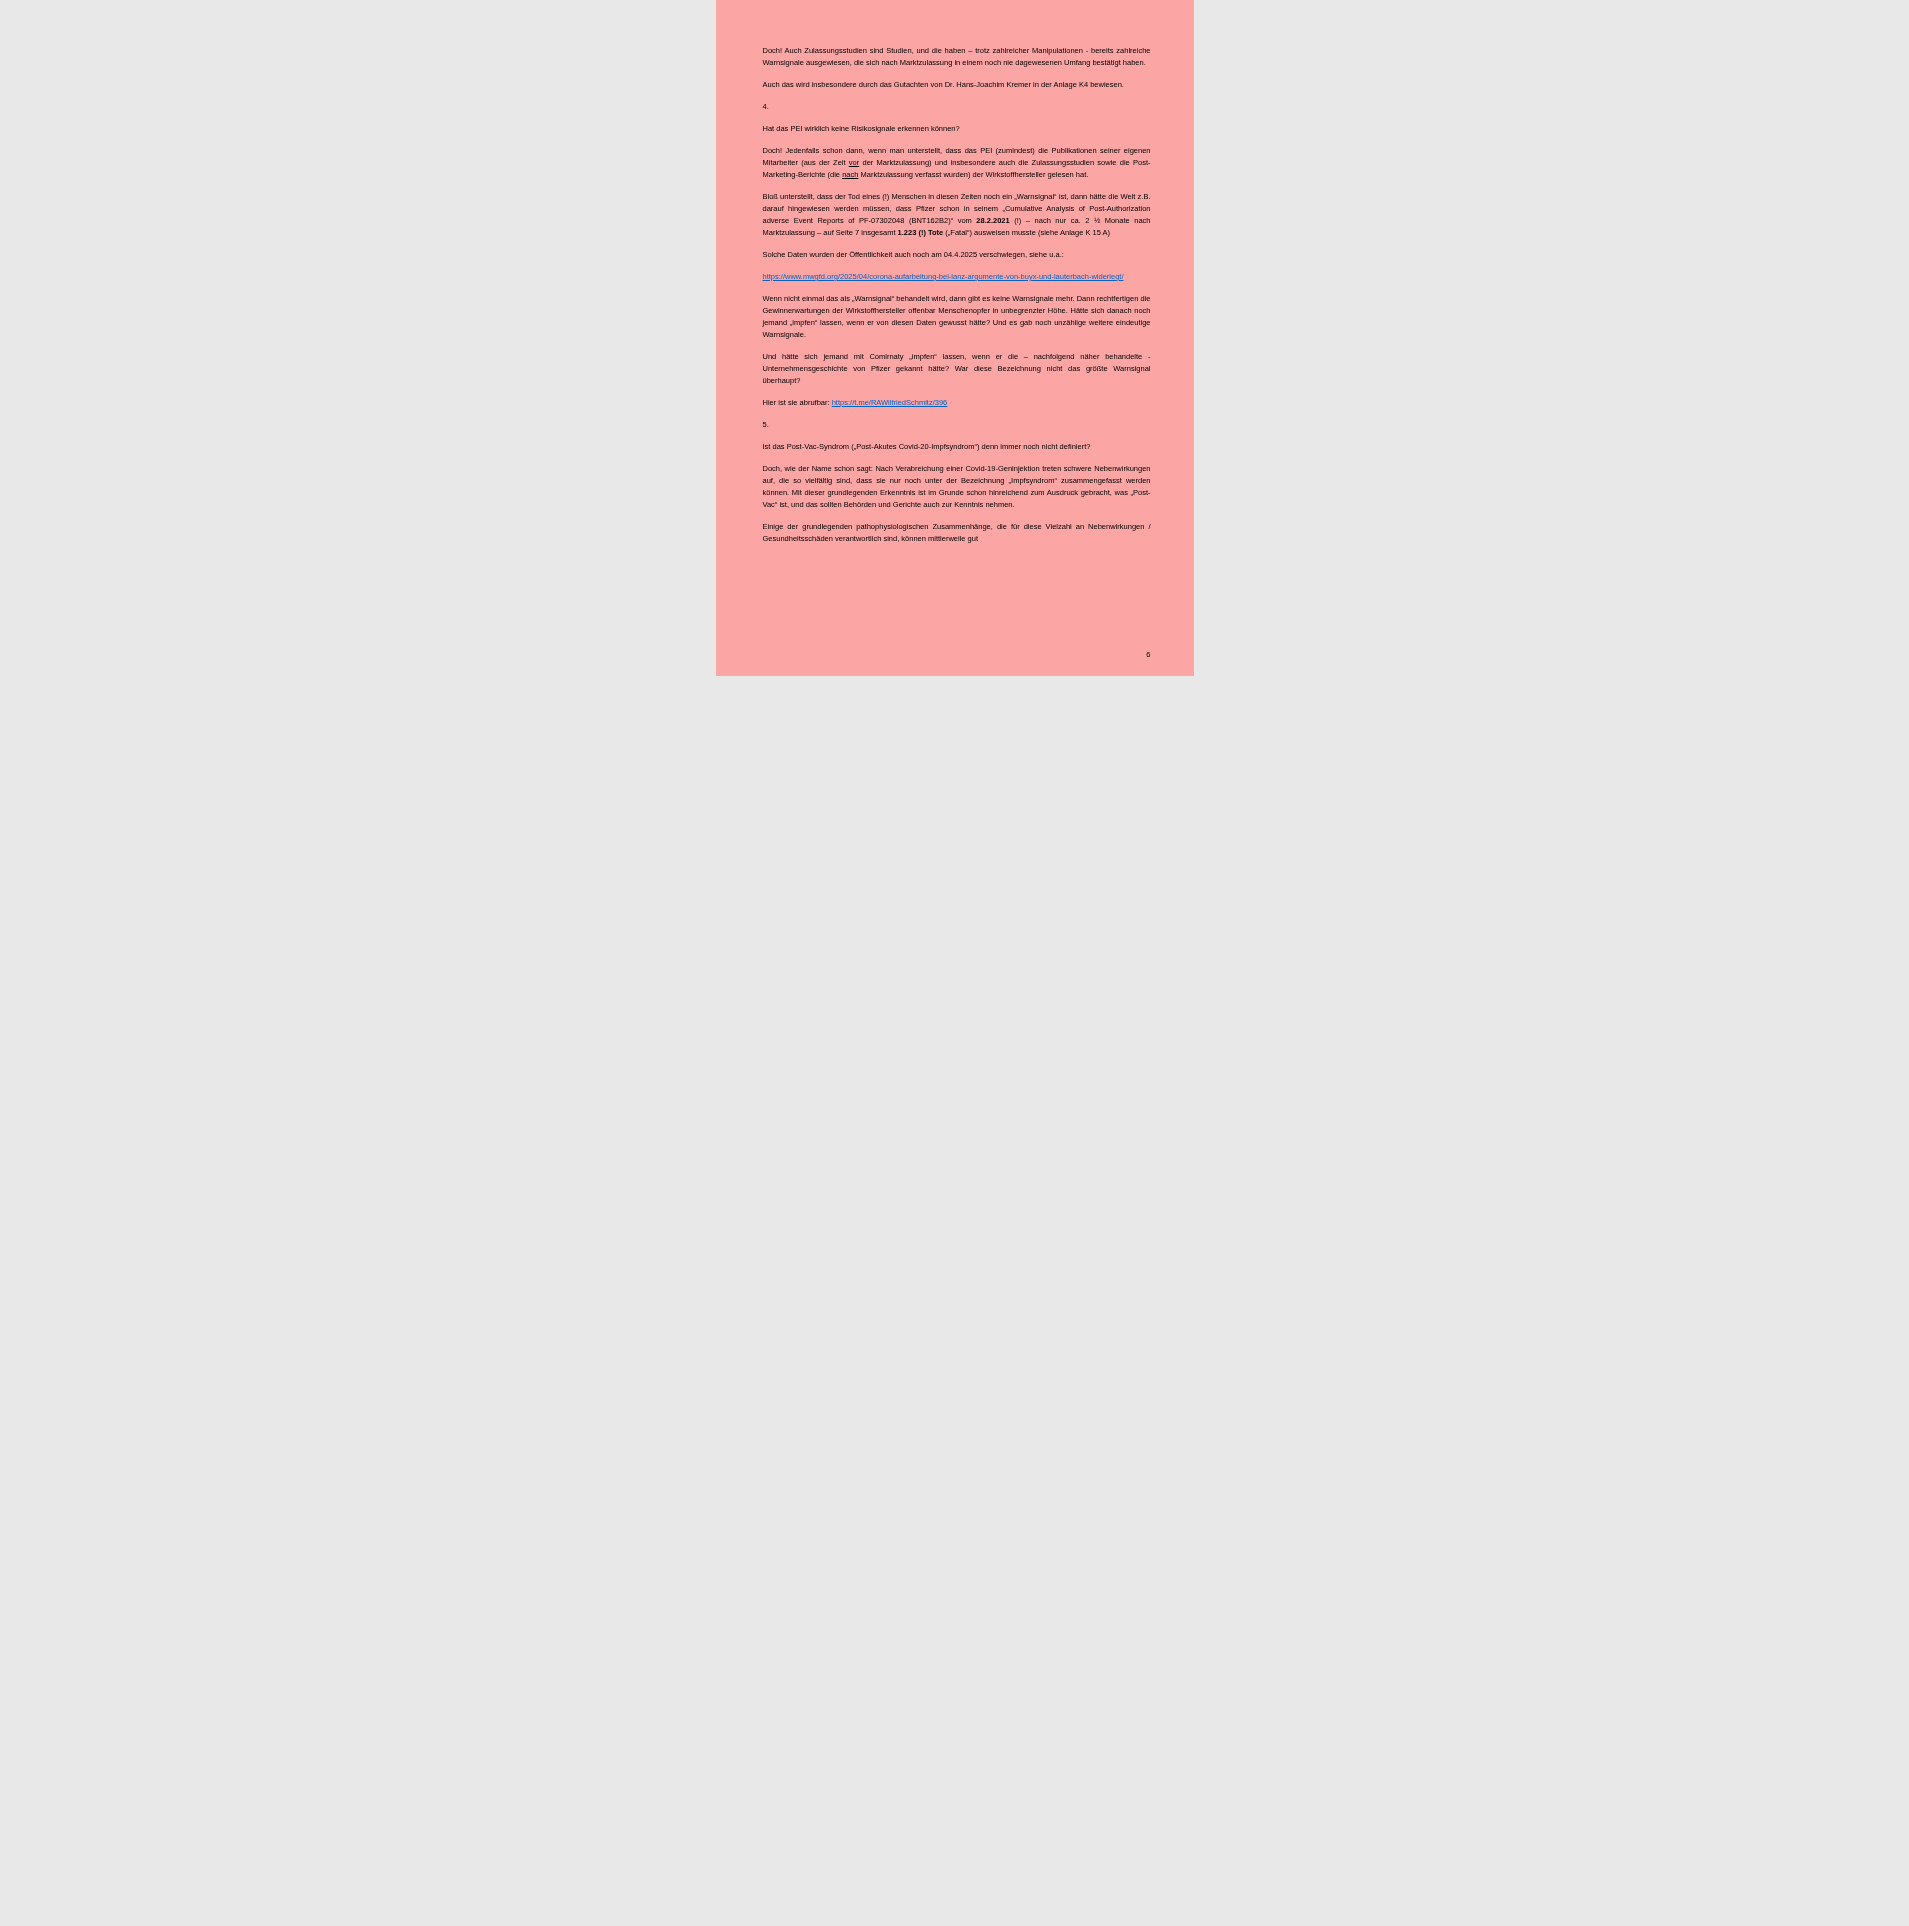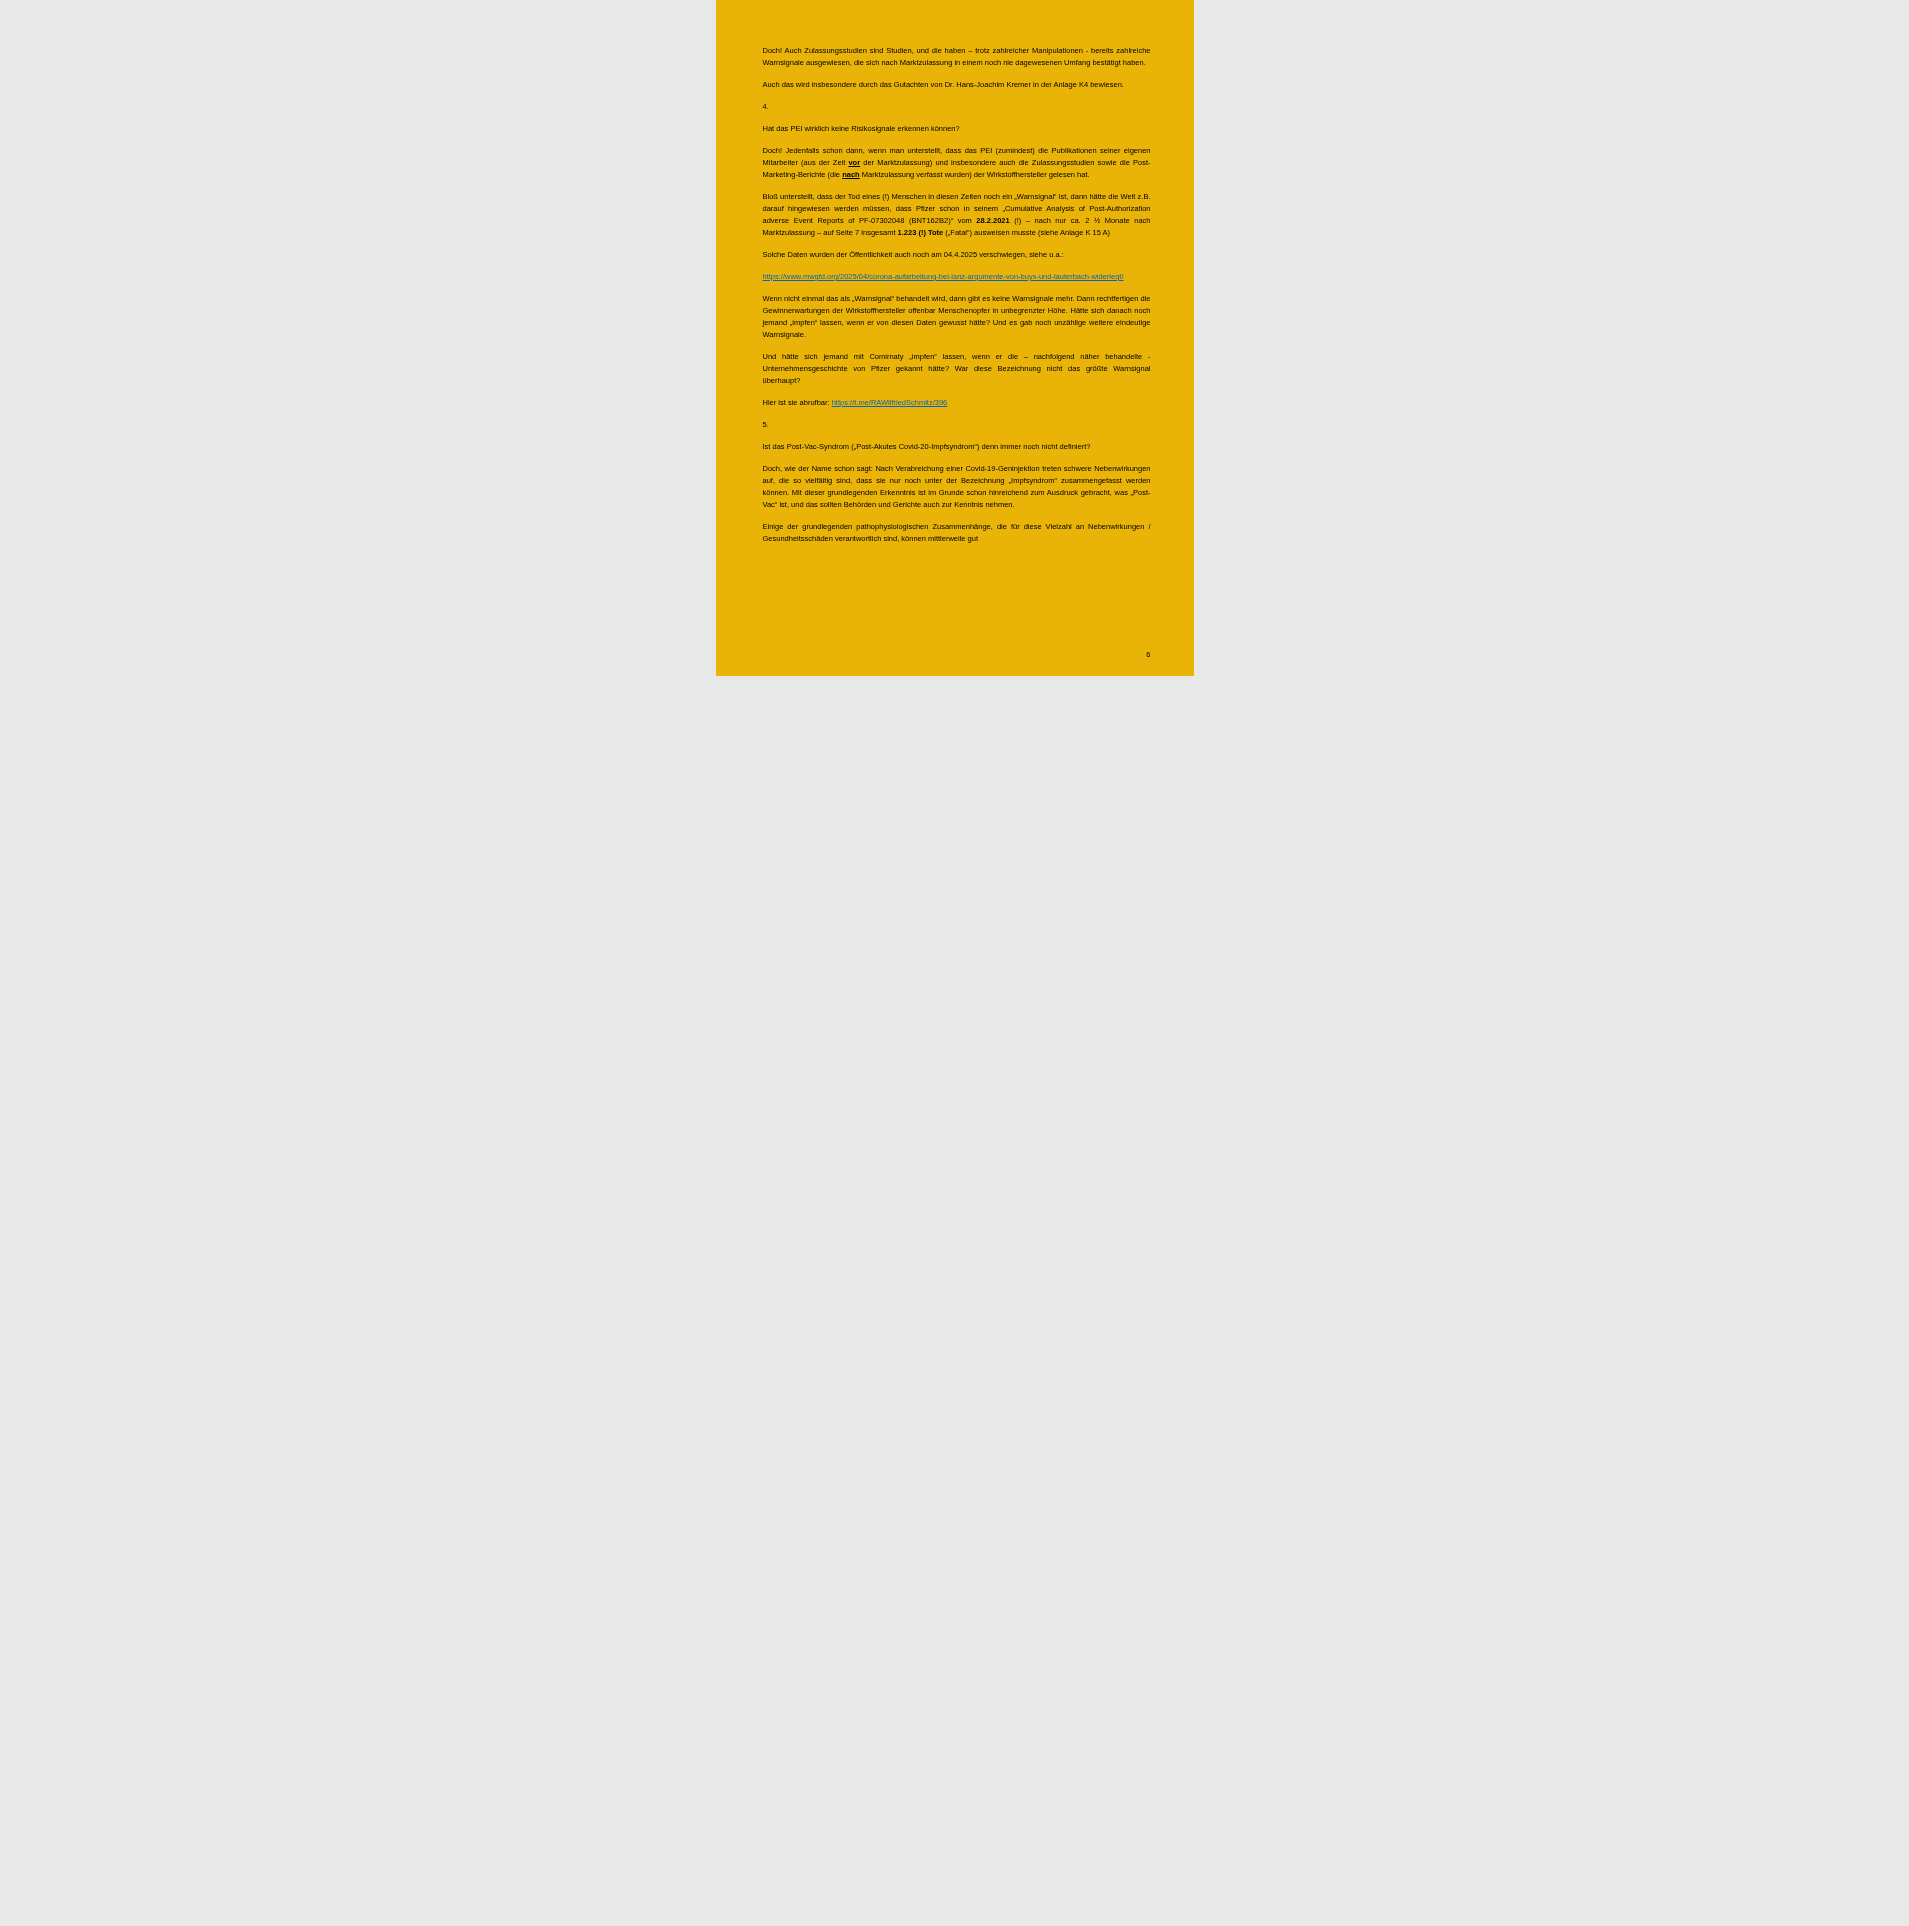--- a/index.html
+++ b/index.html
@@ -7,37 +7,37 @@
   html, body { background: #e8e8e8; }
   body {
     font-family: "Liberation Sans", "DejaVu Sans", sans-serif;
     color: #000;
     -webkit-font-smoothing: antialiased;
   }
   .page {
     width: 478px;
     height: 676px;
     margin: 0 auto;
-    background: #eab308;
+    background: #fca5a5;
     position: relative;
     padding: 45px 43px 0 47px;
     overflow: hidden;
   }
   .doc-content { width: 100%; }
   .para, .heading {
     font-size: 7.5px;
     line-height: 12px;
     text-align: justify;
     margin-bottom: 10px;
     overflow-wrap: break-word;
   }
   .heading { font-weight: normal; }
   .num-para { text-align: left; }
   .bold { font-weight: bold; }
-  .underline { text-decoration: underline; font-weight: bold; }
+  .underline { text-decoration: underline; }
   a.doc-link {
     color: var(--link-color, #0563c1);
     text-decoration: underline;
     cursor: pointer;
   }
   .page-number {
     position: absolute;
     right: 43px;
     bottom: 15.4px;
     font-size: 7.5px;

